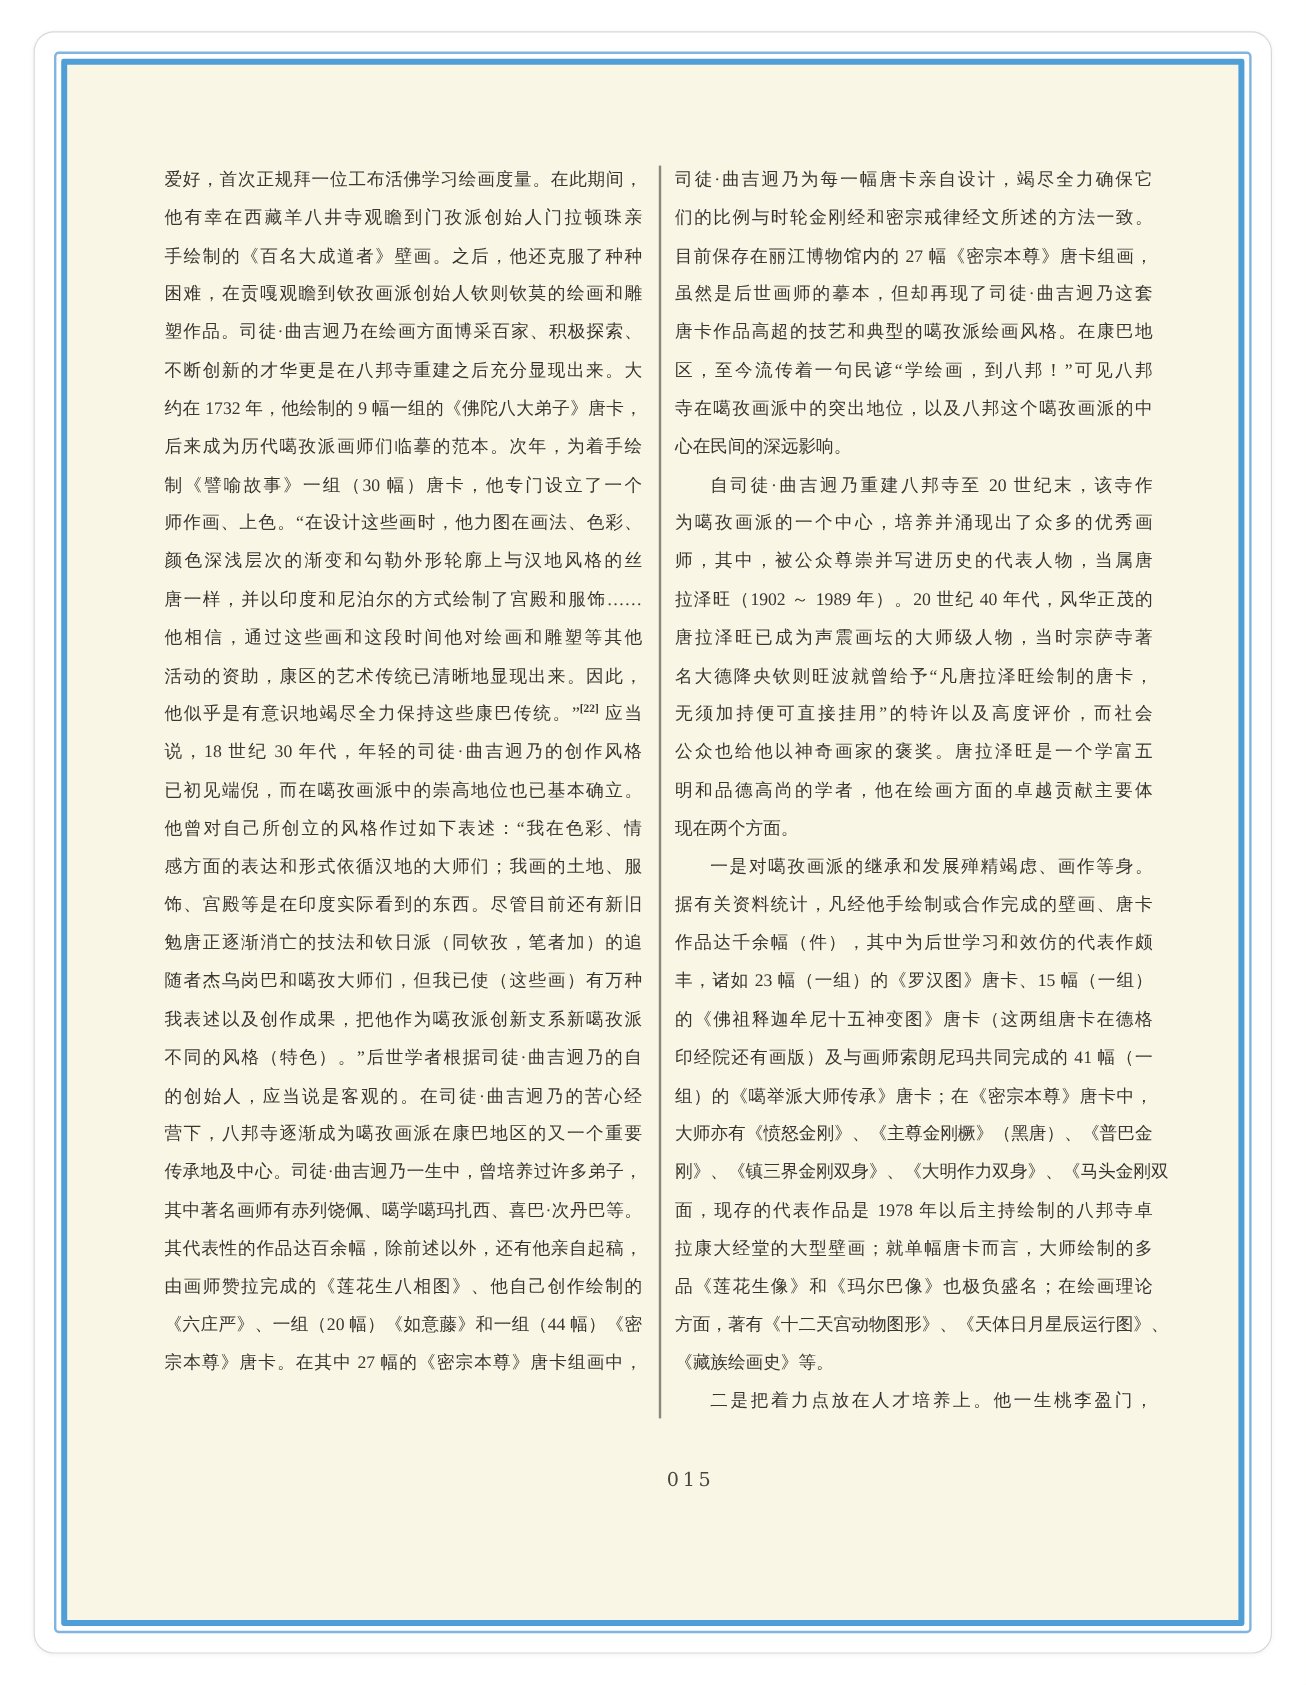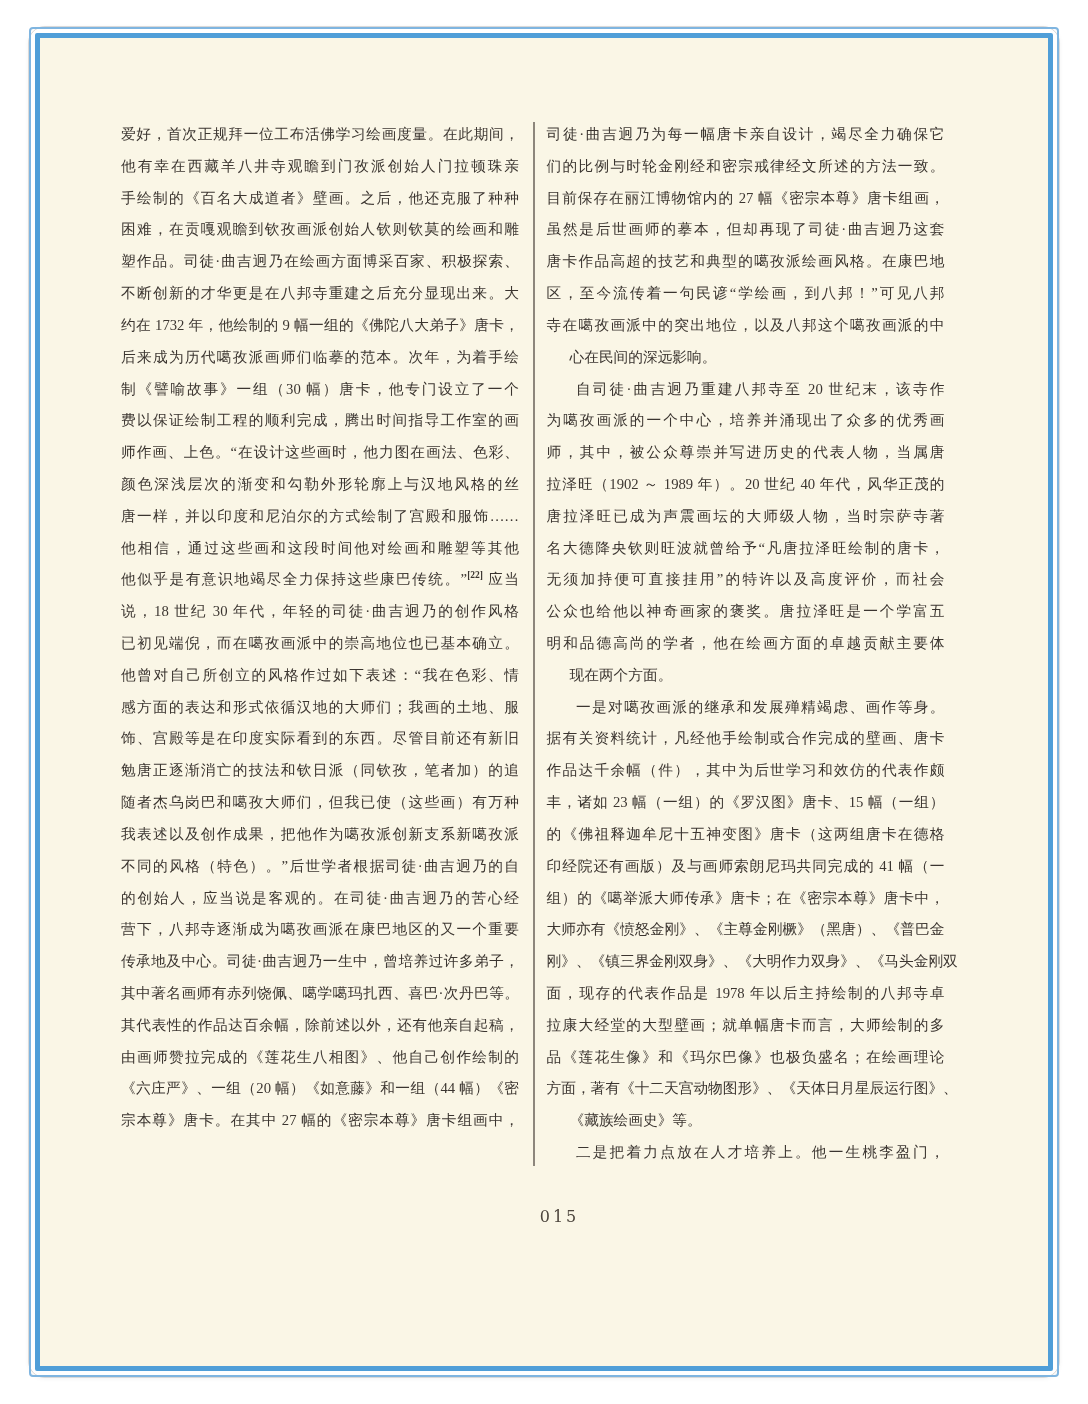--- a/index.html
+++ b/index.html
@@ -17,21 +17,21 @@
     font-family: "Liberation Serif", "DejaVu Serif", serif;
     overflow: hidden;
   }
   .stage { position: relative; width: 1088px; height: 1404px; }
   .card {
     position: absolute; left: 28px; top: 26px;
     width: 1032px; height: 1352px;
     background: #ffffff;
     border: 1px solid var(--card-border);
     border-radius: 17px;
-    padding: 0;
+    padding: 16px;
     box-shadow: 0 1px 4px rgba(0,0,0,0.05);
   }
   .frame-outer {
     width: 100%; height: 100%;
     border: 2px solid var(--accent-blue-light);
     border-radius: 4px;
     padding: 4px;
   }
   .frame-inner {
     width: 100%; height: 100%;
@@ -56,21 +56,21 @@
   .line {
     height: 31.82px;
     line-height: 31.82px;
     font-size: 14.7px;
     color: var(--ink);
     text-align: justify;
     text-align-last: justify;
     white-space: nowrap;
   }
   .line.indent { padding-left: 29.4px; }
-  .line.flush-left { text-align-last: left; margin-left: 23px; }
+  .line.flush-left { text-align-last: left; }
   sup.fnote {
     font-size: 9.5px;
     line-height: 0;
     vertical-align: super;
     letter-spacing: 0;
     font-weight: bold;
   }
   .page-number {
     margin-top: 38px;
     width: 877px; 
@@ -94,25 +94,25 @@
                 <div class="para">
                   <div class="line">爱好，首次正规拜一位工布活佛学习绘画度量。在此期间，</div>
                   <div class="line">他有幸在西藏羊八井寺观瞻到门孜派创始人门拉顿珠亲</div>
                   <div class="line">手绘制的《百名大成道者》壁画。之后，他还克服了种种</div>
                   <div class="line">困难，在贡嘎观瞻到钦孜画派创始人钦则钦莫的绘画和雕</div>
                   <div class="line">塑作品。司徒·曲吉迥乃在绘画方面博采百家、积极探索、</div>
                   <div class="line">不断创新的才华更是在八邦寺重建之后充分显现出来。大</div>
                   <div class="line">约在 1732 年，他绘制的 9 幅一组的《佛陀八大弟子》唐卡，</div>
                   <div class="line">后来成为历代噶孜派画师们临摹的范本。次年，为着手绘</div>
                   <div class="line">制《譬喻故事》一组（30 幅）唐卡，他专门设立了一个</div>
-                  <div class="line">费以保证绘制工程的顺利完成，腾出时间指导工作室的画</div>
                   <div class="line">师作画、上色。“在设计这些画时，他力图在画法、色彩、</div>
                   <div class="line">颜色深浅层次的渐变和勾勒外形轮廓上与汉地风格的丝</div>
                   <div class="line">唐一样，并以印度和尼泊尔的方式绘制了宫殿和服饰……</div>
                   <div class="line">他相信，通过这些画和这段时间他对绘画和雕塑等其他</div>
+                  <div class="line">活动的资助，康区的艺术传统已清晰地显现出来。因此，</div>
                   <div class="line">他似乎是有意识地竭尽全力保持这些康巴传统。”<sup class="fnote">[22]</sup> 应当</div>
                   <div class="line">说，18 世纪 30 年代，年轻的司徒·曲吉迥乃的创作风格</div>
                   <div class="line">已初见端倪，而在噶孜画派中的崇高地位也已基本确立。</div>
                   <div class="line">他曾对自己所创立的风格作过如下表述：“我在色彩、情</div>
                   <div class="line">感方面的表达和形式依循汉地的大师们；我画的土地、服</div>
                   <div class="line">饰、宫殿等是在印度实际看到的东西。尽管目前还有新旧</div>
                   <div class="line">勉唐正逐渐消亡的技法和钦日派（同钦孜，笔者加）的追</div>
                   <div class="line">随者杰乌岗巴和噶孜大师们，但我已使（这些画）有万种</div>
                   <div class="line">我表述以及创作成果，把他作为噶孜派创新支系新噶孜派</div>
                   <div class="line">不同的风格（特色）。”后世学者根据司徒·曲吉迥乃的自</div>

